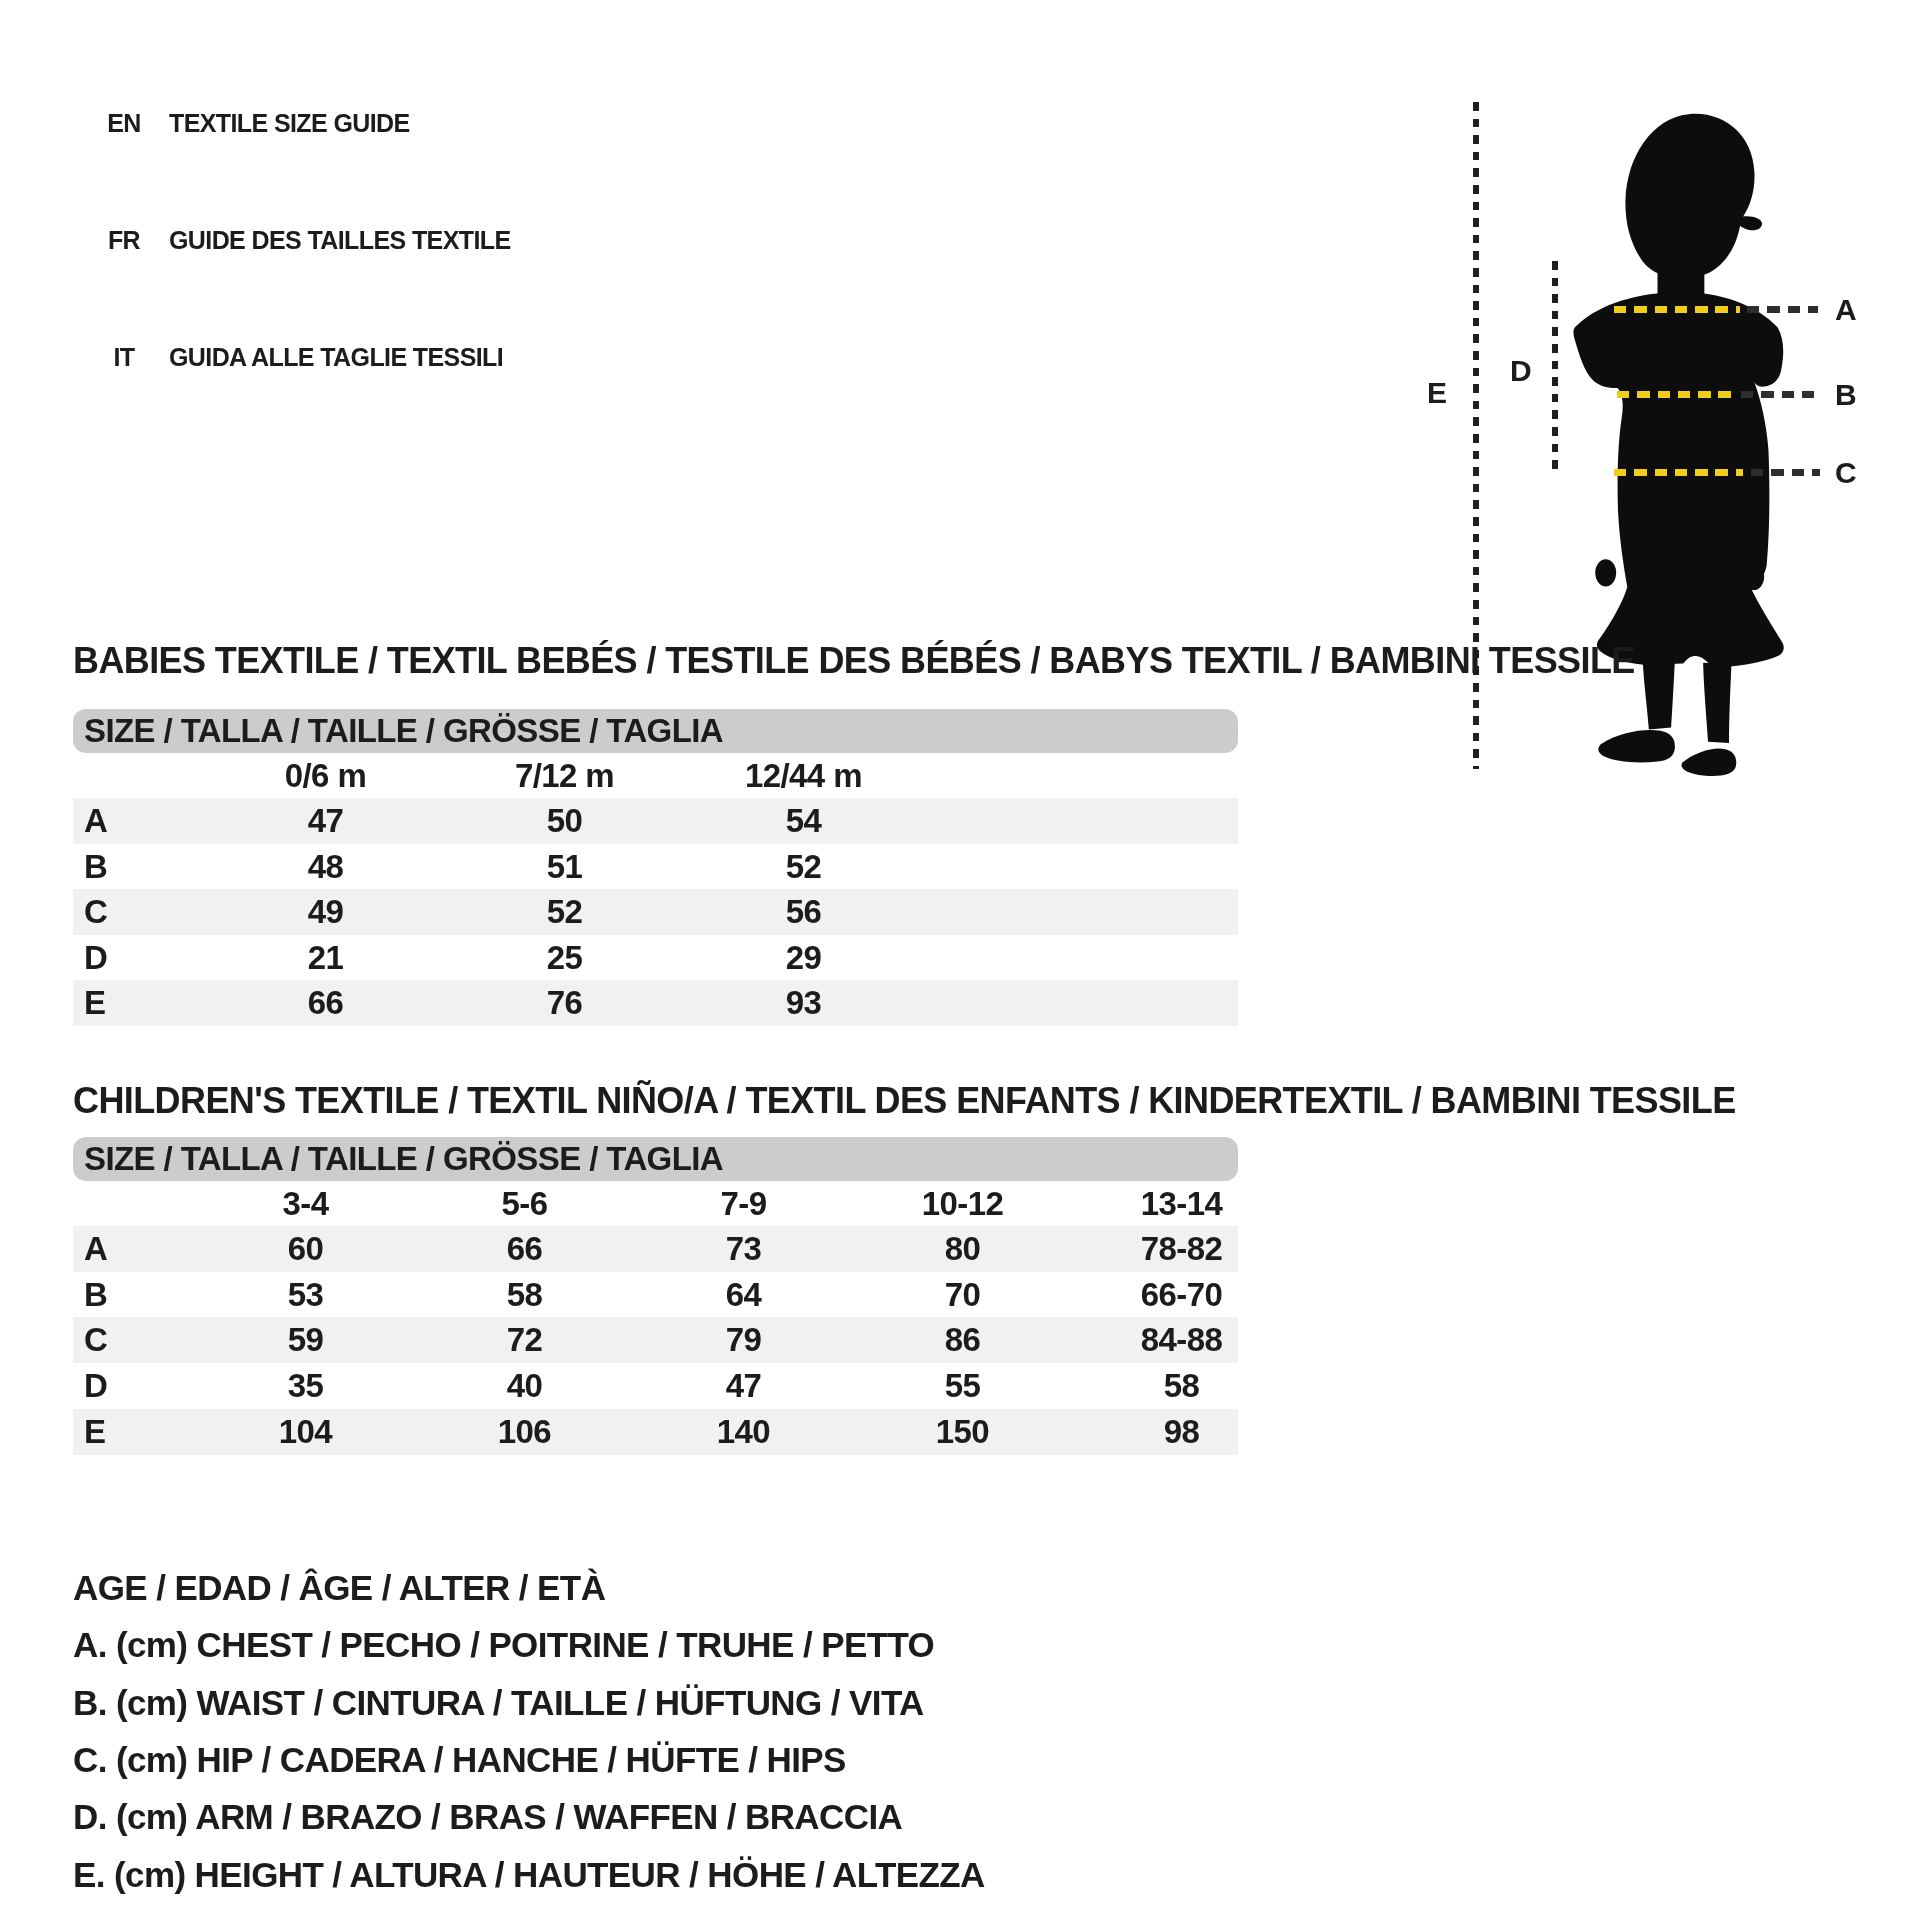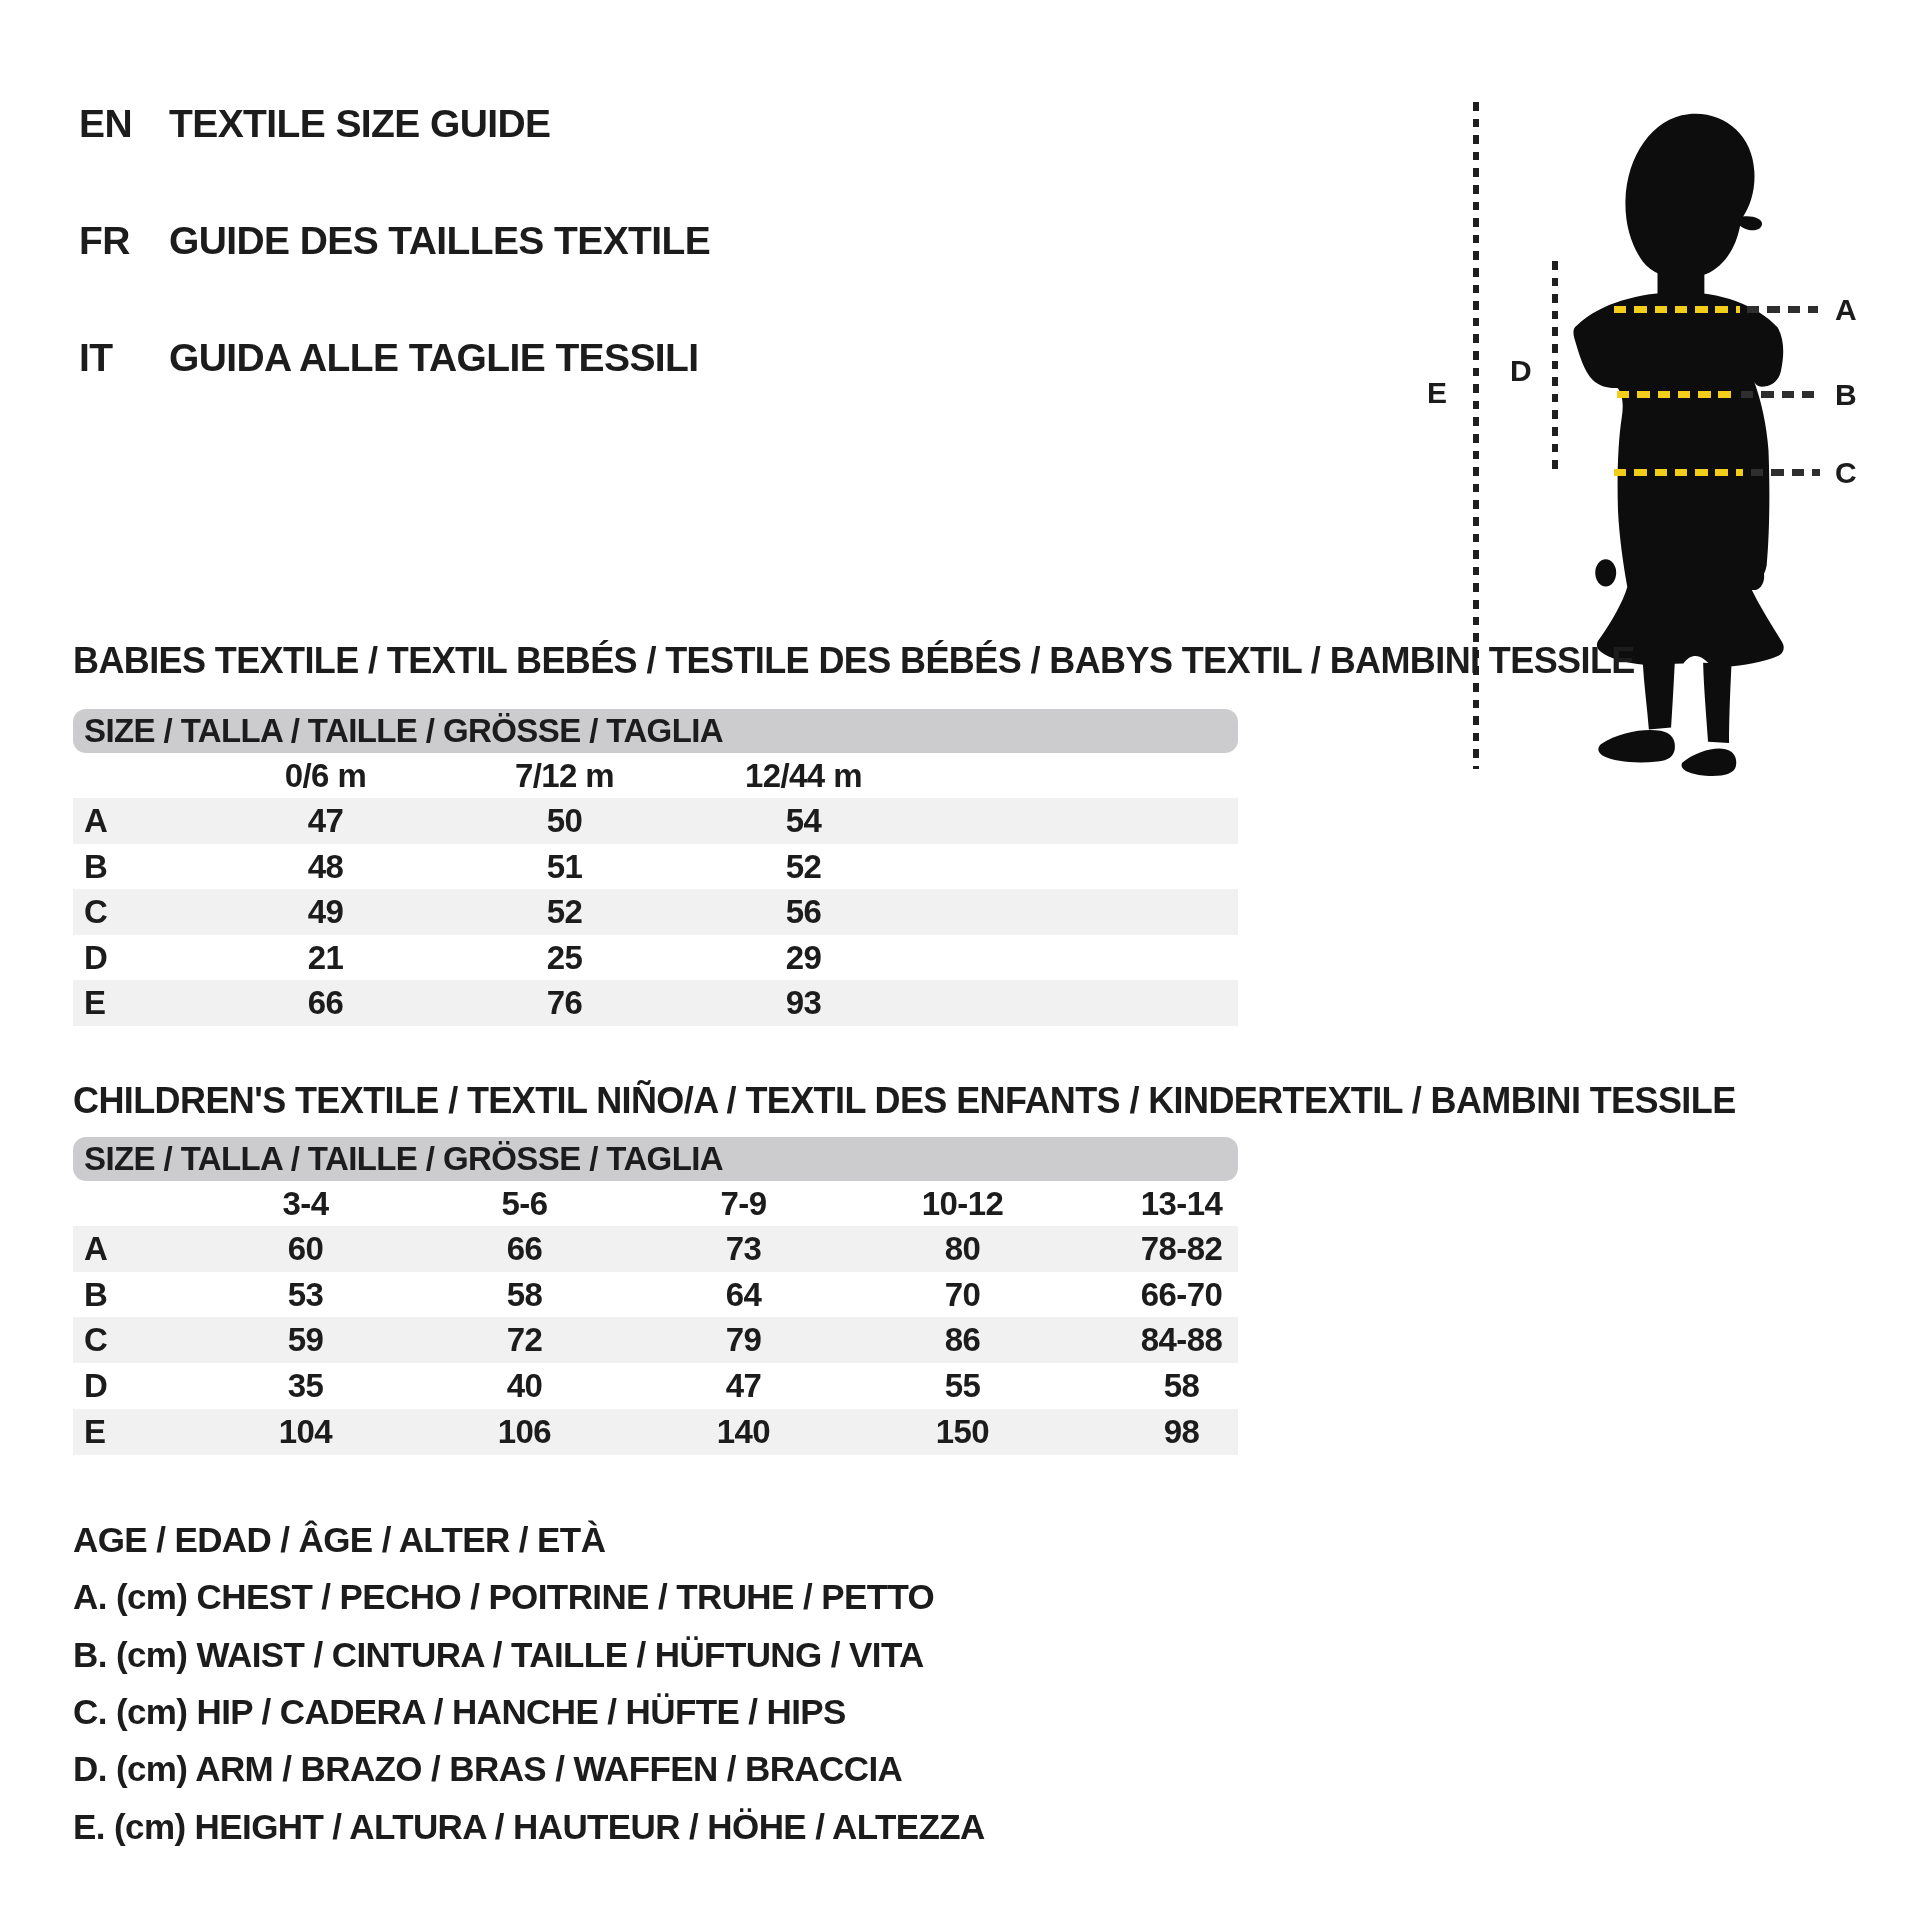--- a/index.html
+++ b/index.html
@@ -8,21 +8,21 @@
     position:relative;
     width:1926px;height:1926px;
     background:#ffffff;
     font-family:"Liberation Sans","DejaVu Sans",sans-serif;
     font-weight:bold;
     color:#1c1c1c;
     overflow:hidden;
     letter-spacing:-0.6px;
   }
   
-  .lang-row{position:absolute;left:79px;height:39px;line-height:39px;font-size:39px;white-space:nowrap;}
+  .lang-row{position:absolute;left:79px;height:39px;line-height:39px;font-size:25px;white-space:nowrap;text-align:center;}
   .lang-code{display:inline-block;width:90px;}
   
   .vdash{position:absolute;width:6.2px;background:repeating-linear-gradient(180deg,#1f1f1f 0 8.6px,transparent 8.6px 16.6px);}
   .hdash-y{position:absolute;height:7.4px;background:repeating-linear-gradient(90deg,#F2CE1B 0 12.3px,transparent 12.3px 20.3px);}
   .hdash-k{position:absolute;height:7.4px;background:repeating-linear-gradient(90deg,#2e2e2e 0 12.3px,transparent 12.3px 20.3px);}
   .mlabel{position:absolute;font-size:30px;line-height:30px;}
   #silhouette{position:absolute;left:1565px;top:108px;}
   
   .tbl-title{position:absolute;left:73px;font-size:36px;line-height:38px;white-space:nowrap;}
   .size-bar{
@@ -33,21 +33,21 @@
   .trow{
     position:absolute;left:73px;width:1165px;height:46px;
     display:grid;align-items:center;font-size:33px;
   }
   .trow.cols3{grid-template-columns:123px 219px 219px 219px;gap:20px;}
   .trow.cols5{grid-template-columns:123px 219px 219px 219px 219px 219px;}
   .trow .rlabel{padding-left:11px;}
   .trow .val{text-align:center;}
   .bg-alt{background:#f1f1f1;}
   
-  .legend-line{position:absolute;left:73px;font-size:35px;line-height:39px;white-space:nowrap;}
+  .legend-line{position:absolute;left:73px;font-size:35px;line-height:39px;white-space:nowrap;margin-top:48px;}
 </style>
 </head>
 <body>
 
 <div id="page">
 
   <div class="lang-row" style="top:104px">
     <span class="lang-code">EN</span><span>TEXTILE SIZE GUIDE</span>
   </div>
   <div class="lang-row" style="top:221px">

